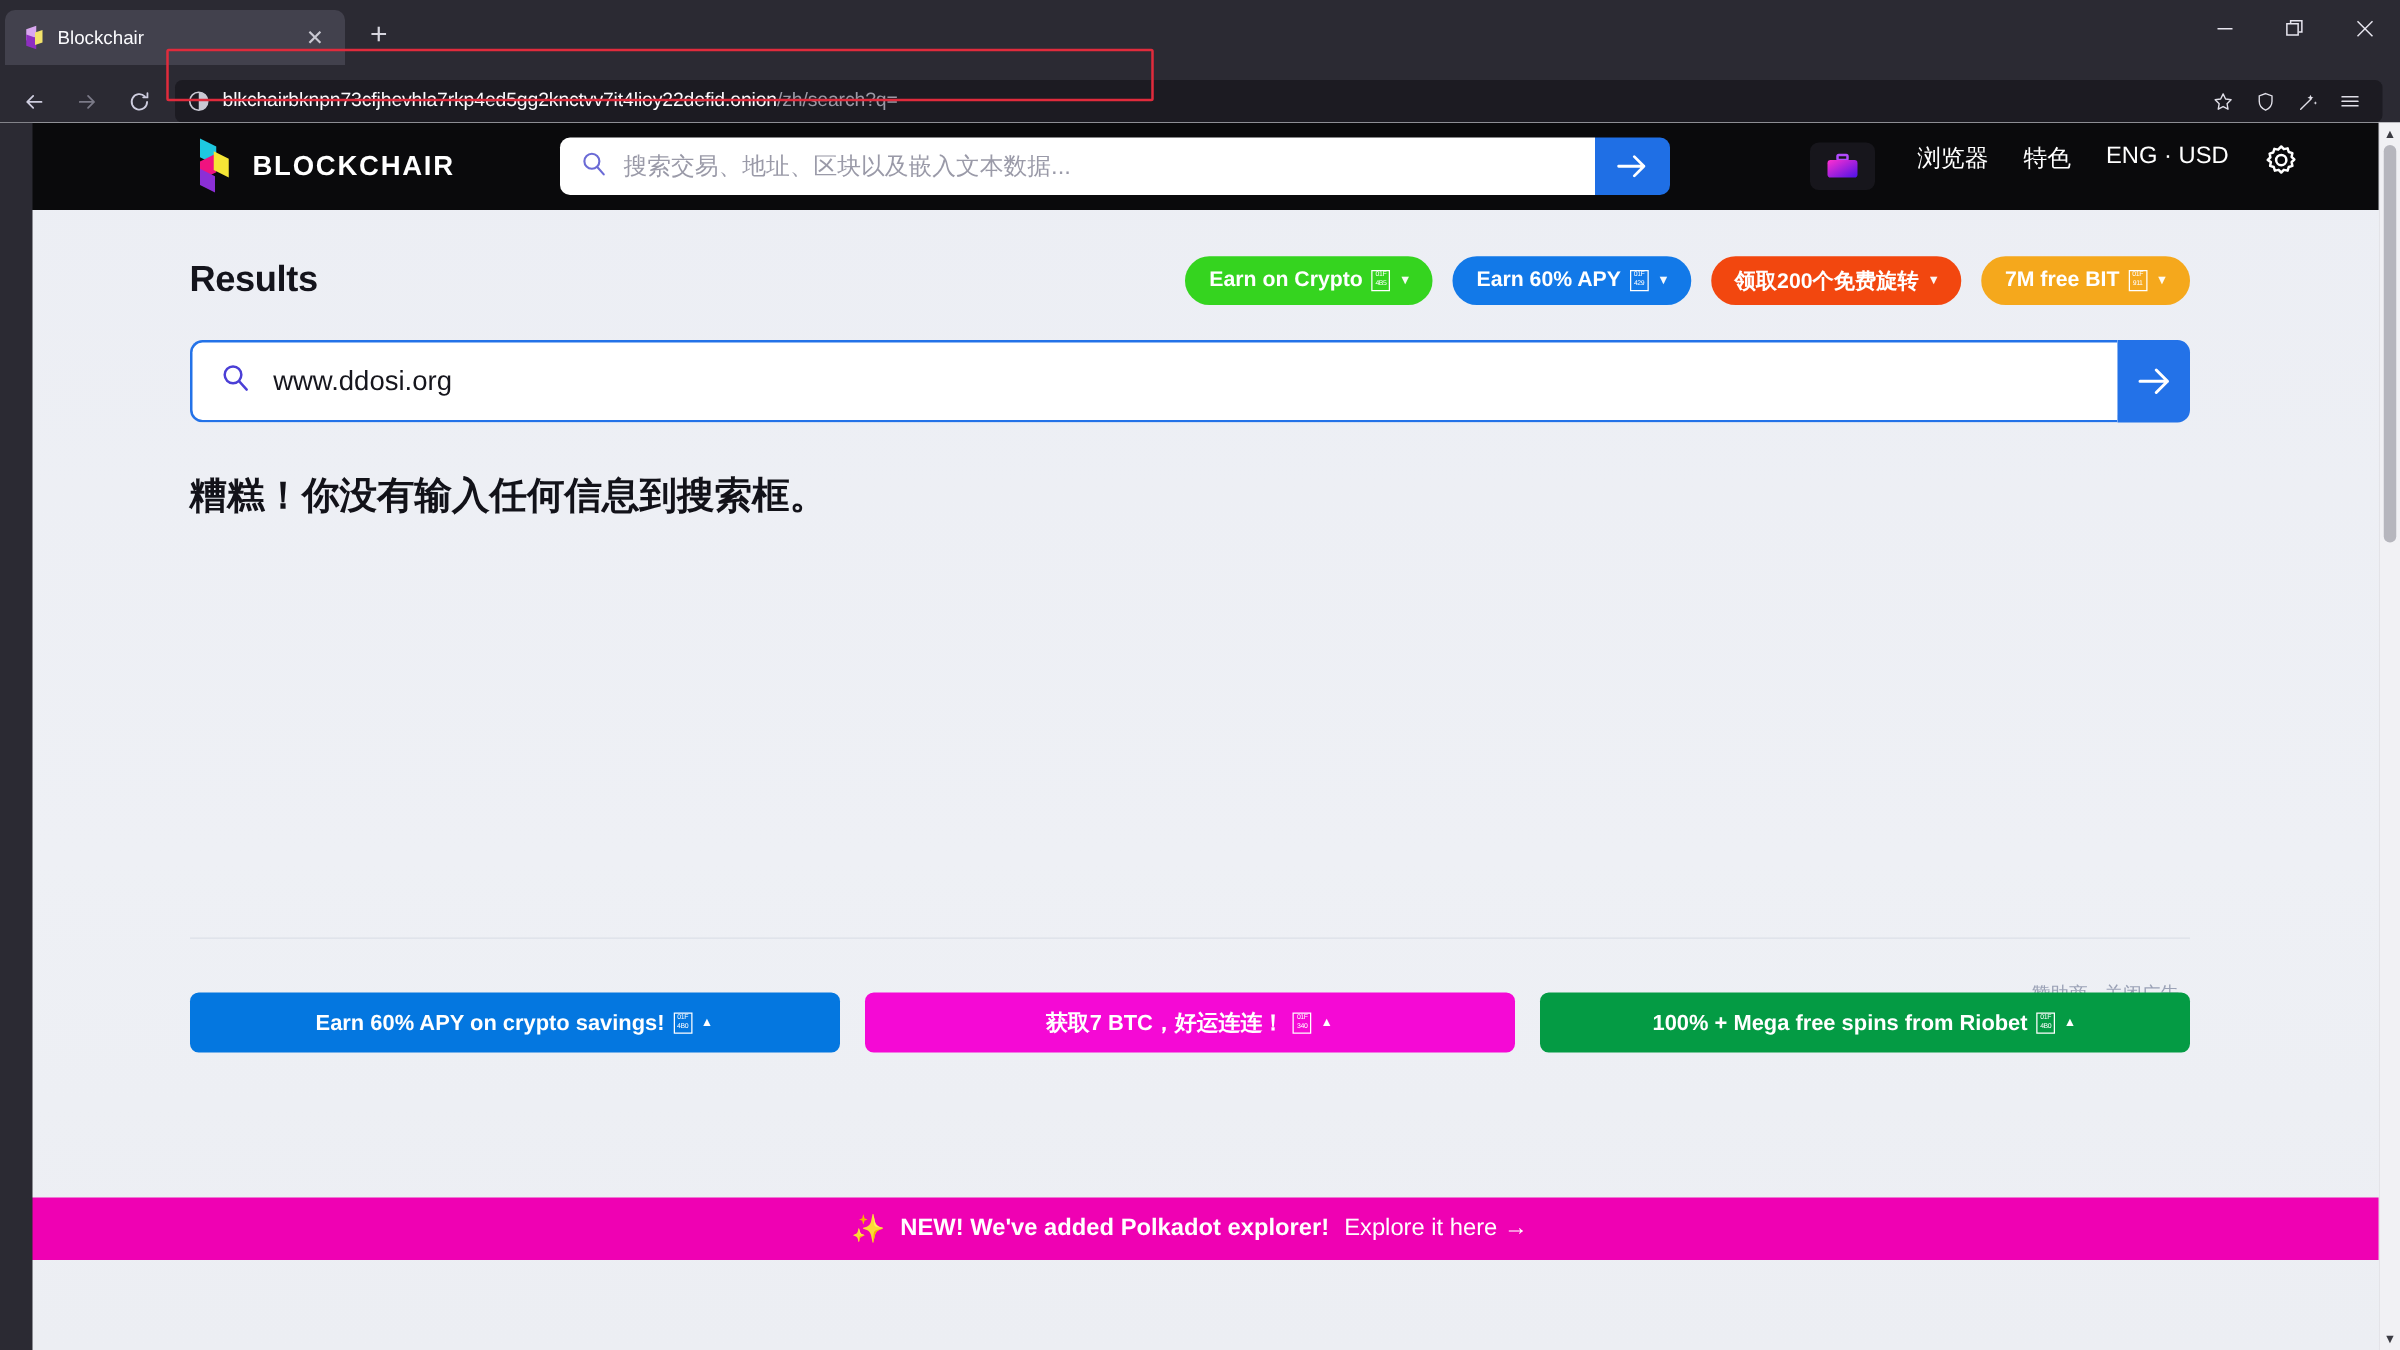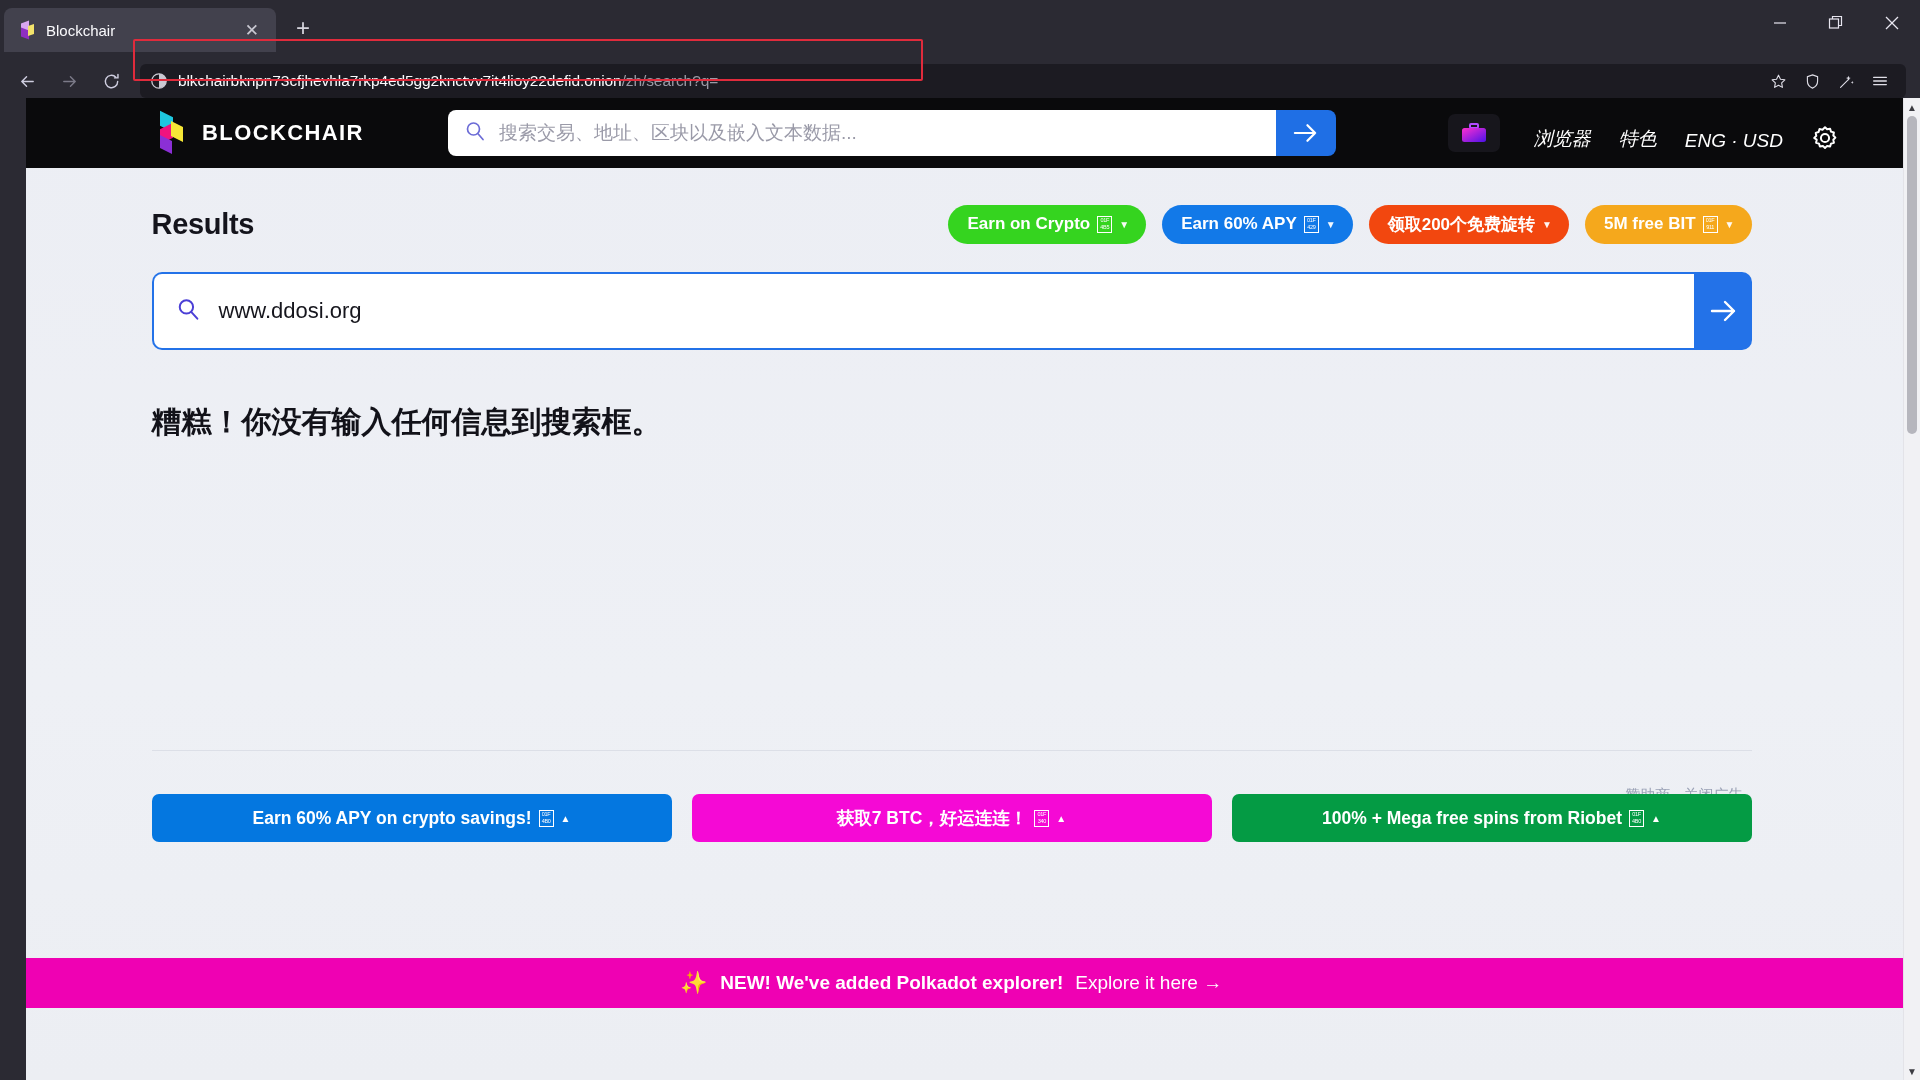--- a/index.html
+++ b/index.html
@@ -80,21 +80,21 @@
   .hsearch-box {
     flex: 1; height: 46px; background: #fff; border-radius: 8px 0 0 8px;
     display: flex; align-items: center; gap: 13px; padding: 0 16px;
   }
   .hsearch-ph { color: #9a9aa8; font-size: 19px; }
   .hsearch-go {
     width: 60px; height: 46px; background: #1f6fe5; border-radius: 0 8px 8px 0;
     display: flex; align-items: center; justify-content: center; color: #fff;
   }
 
-  .hnav { margin-left: auto; display: flex; align-items: flex-end; gap: 28px; padding-right: 28px; font-style: italic;}
+  .hnav { margin-left: auto; display: flex; align-items: flex-start; gap: 28px; padding-right: 28px;}
   .hnav-briefcase {
     width: 52px; height: 38px; border-radius: 7px; background: #17161c;
     display: flex; align-items: center; justify-content: center; margin-right: 6px;
   }
   .hnav-link { color: #fff; font-size: 19px; white-space: nowrap; }
   .hnav-gear { color: #fff; display: flex; align-items: center; }
 
   
   .content { padding: 34px 0 0 0; position: relative; }
   .content-inner { width: 1600px; margin: 0 auto; position: relative; }
@@ -108,21 +108,21 @@
     white-space: nowrap;
   }
   .promo .caret { font-size: 10px; opacity: .95; }
   .tofu {
     display: inline-block; width: 15px; height: 17px; border: 1px solid currentColor;
     font-size: 5.5px; line-height: 7.5px; text-align: center; letter-spacing: -0.3px;
     vertical-align: -3px; font-weight: 400;
   }
   .tofu i { display:block; font-style: normal; }
 
-  .searchbar-wrap { display: flex; align-items: stretch; height: 78px; margin-bottom: 52px; }
+  .searchbar-wrap { display: flex; align-items: stretch; height: 66px; margin-bottom: 38px; }
   .searchbar {
     flex: 1; background: #fff; border: 2px solid #2372e8; border-right: none;
     border-radius: 10px 0 0 10px; display: flex; align-items: center; gap: 18px; padding: 0 22px;
   }
   .searchbar-val { font-size: 22px; color: #16161d; }
   .searchbar-go {
     width: 58px; background: #2372e8; border-radius: 0 10px 10px 0;
     display: flex; align-items: center; justify-content: center; color: #fff;
   }
 
@@ -336,21 +336,21 @@
                   </span>
                 <span class="caret">▼</span>
               </div>
 
               <div class="promo" style="background:#f2470f">
                 <span>领取200个免费旋转</span>
                 <span class="caret">▼</span>
               </div>
 
               <div class="promo" style="background:#f5a81c">
-                <span>5M free BIT</span>
+                <span>7M free BIT</span>
                 <span class="tofu">
                     <i>01F</i>
                     <i>911</i>
                   </span>
                 <span class="caret">▼</span>
               </div>
 
             </div>
           </div>
 

